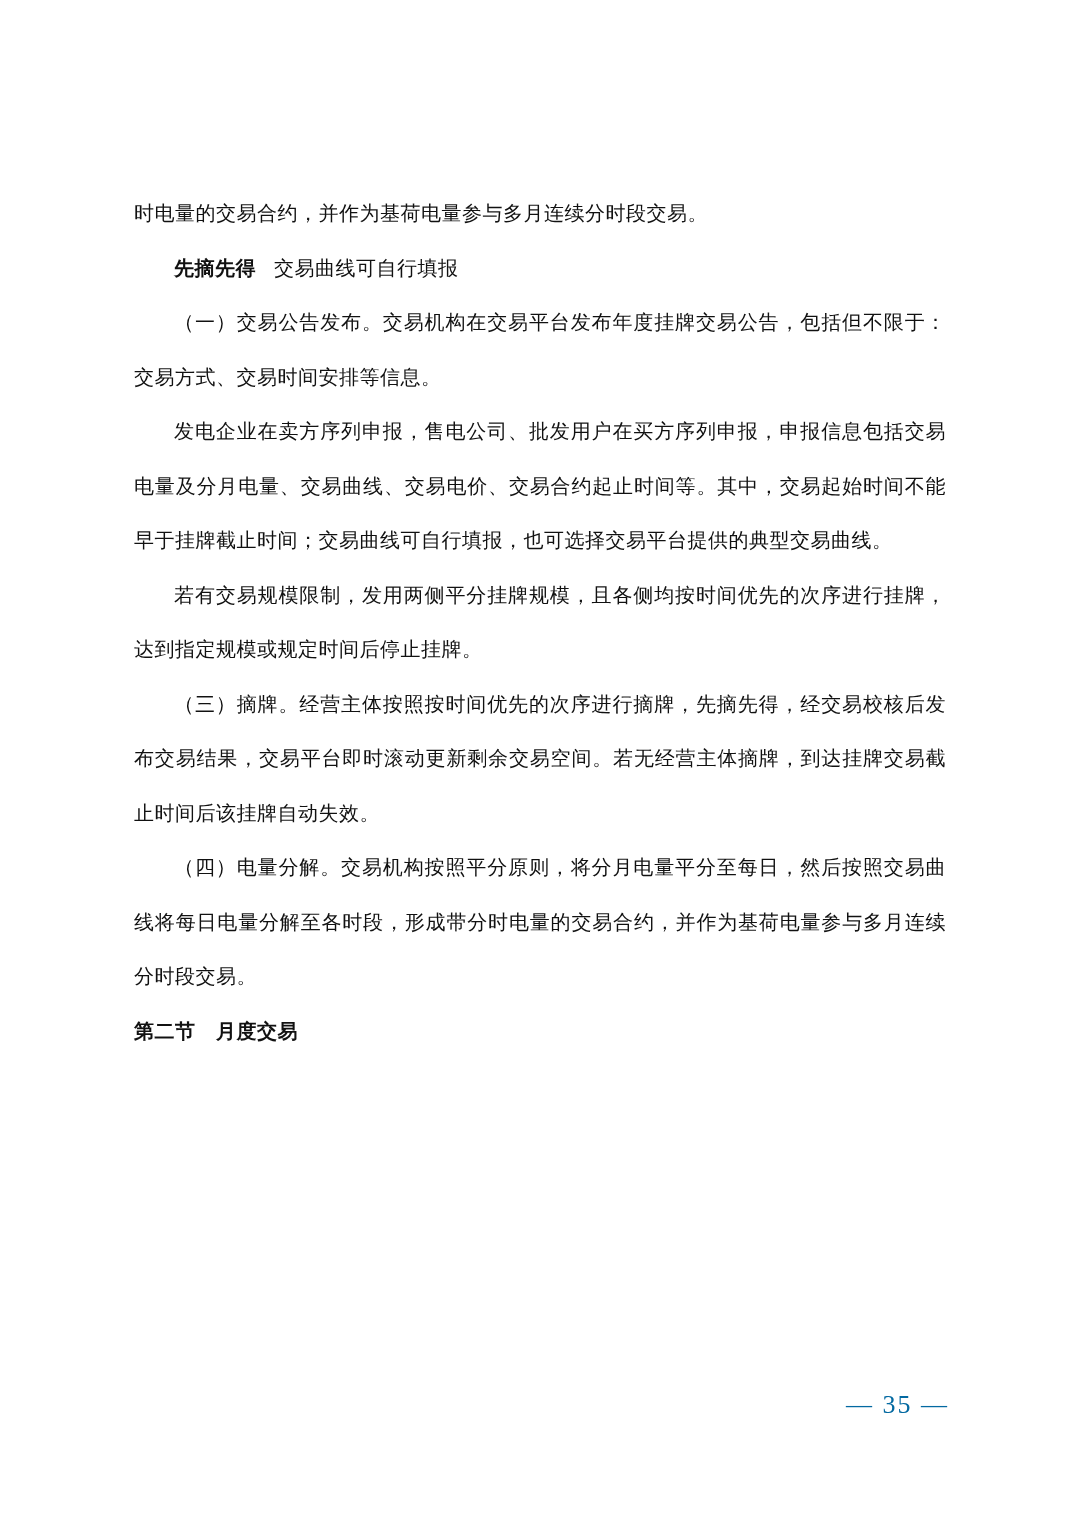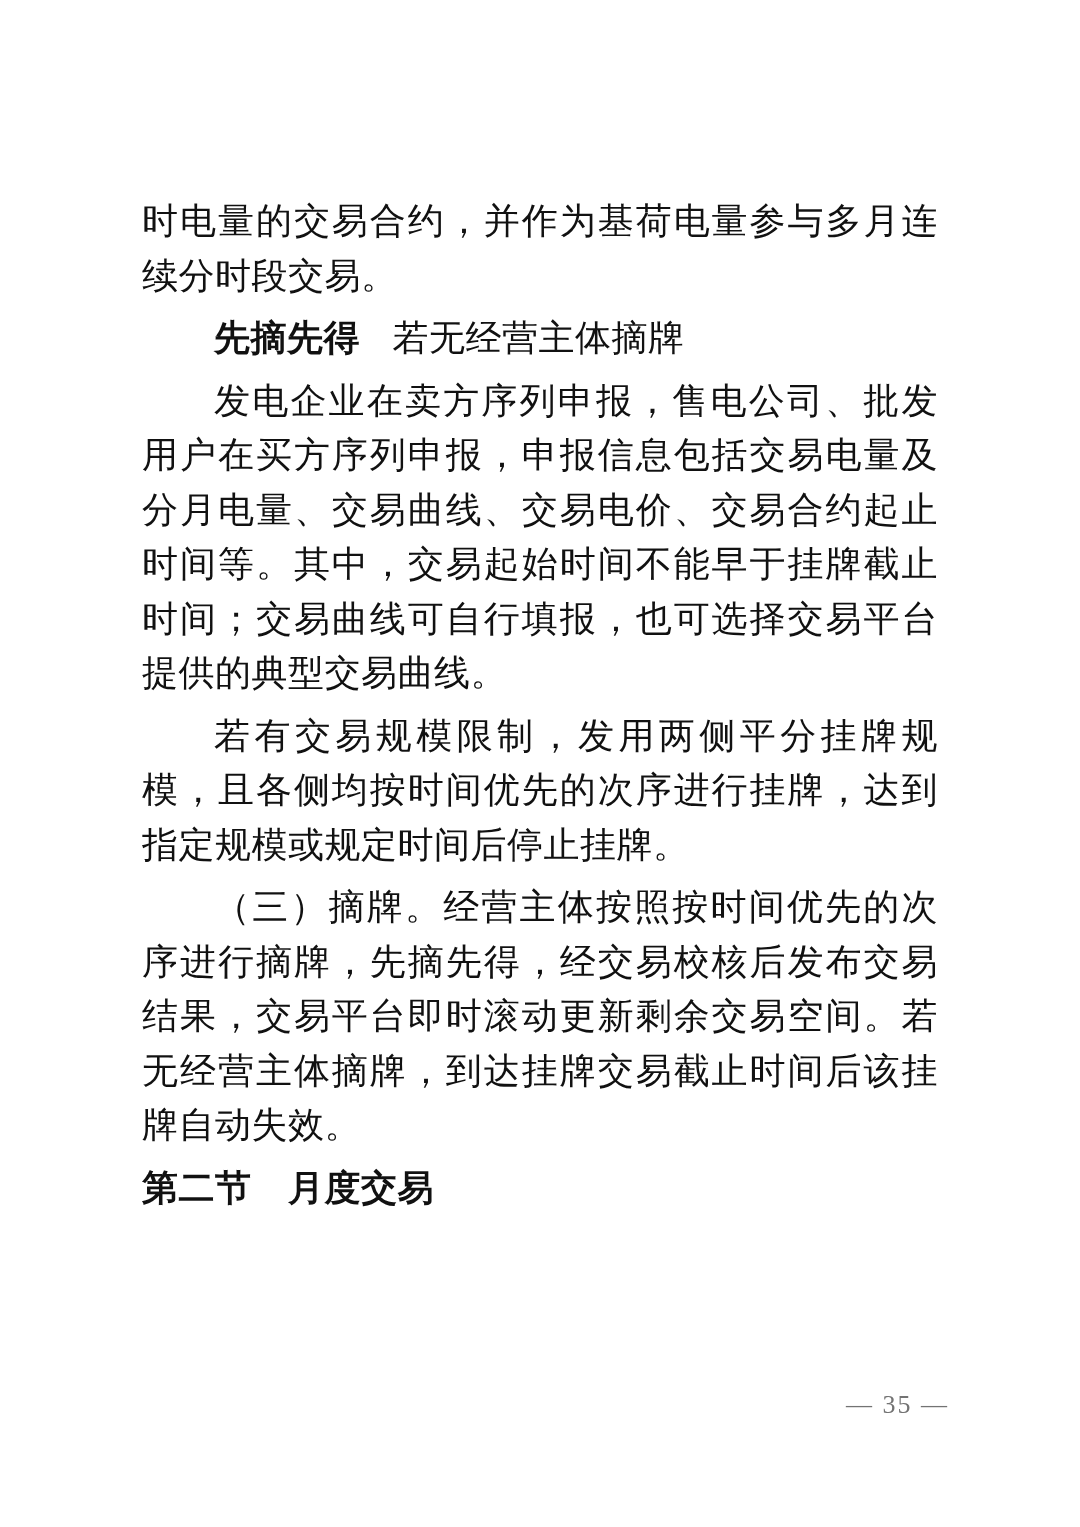--- a/index.html
+++ b/index.html
@@ -16,23 +16,23 @@
     font-family: "Liberation Serif", "DejaVu Serif", serif;
     color: #111111;
   }
   .content {
     position: absolute;
     left: 134px;
     top: 186px;
     width: 812px;
   }
   .content p {
-    margin: 8px;
+    margin: 0;
     padding: 0;
-    font-size: 36px;
+    font-size: 20px;
     line-height: 54.5px;
     text-align: justify;
     text-justify: inter-ideograph;
     letter-spacing: 0.5px;
   }
   .content p.indent {
     text-indent: 2em;
   }
   .content p.no-indent {
     text-indent: 0;
@@ -46,44 +46,46 @@
     text-align: center;
     text-indent: 0 !important;
   }
   .page-number {
     position: absolute;
     right: 131px;
     top: 1387px;
     font-size: 26px;
     line-height: 36px;
     letter-spacing: 2px;
-    color: #737373;
+    color: #0369a1;
     font-family: "Liberation Serif", "DejaVu Serif", serif;
   }
 </style>
 </head>
 <body>
 
 <div class="page">
   <div class="content">
 
     <p class="no-indent">时电量的交易合约，并作为基荷电量参与多月连续分时段交易。</p>
 
     <p class="indent">
-      <span class="article-lead">先摘先得</span><span>若无经营主体摘牌</span>
+      <span class="article-lead">先摘先得</span><span>交易曲线可自行填报</span>
     </p>
 
+    <p class="indent">（一）交易公告发布。交易机构在交易平台发布年度挂牌交易公告，包括但不限于：交易方式、交易时间安排等信息。</p>
 
 
     <p class="indent">发电企业在卖方序列申报，售电公司、批发用户在买方序列申报，申报信息包括交易电量及分月电量、交易曲线、交易电价、交易合约起止时间等。其中，交易起始时间不能早于挂牌截止时间；交易曲线可自行填报，也可选择交易平台提供的典型交易曲线。</p>
 
     <p class="indent">若有交易规模限制，发用两侧平分挂牌规模，且各侧均按时间优先的次序进行挂牌，达到指定规模或规定时间后停止挂牌。</p>
 
     <p class="indent">（三）摘牌。经营主体按照按时间优先的次序进行摘牌，先摘先得，经交易校核后发布交易结果，交易平台即时滚动更新剩余交易空间。若无经营主体摘牌，到达挂牌交易截止时间后该挂牌自动失效。</p>
 
+    <p class="indent">（四）电量分解。交易机构按照平分原则，将分月电量平分至每日，然后按照交易曲线将每日电量分解至各时段，形成带分时电量的交易合约，并作为基荷电量参与多月连续分时段交易。</p>
 
     <p class="section-heading">第二节　月度交易</p>
 
 
   </div>
 
   <div class="page-number">— 35 —</div>
 </div>
 
 </body></html>

